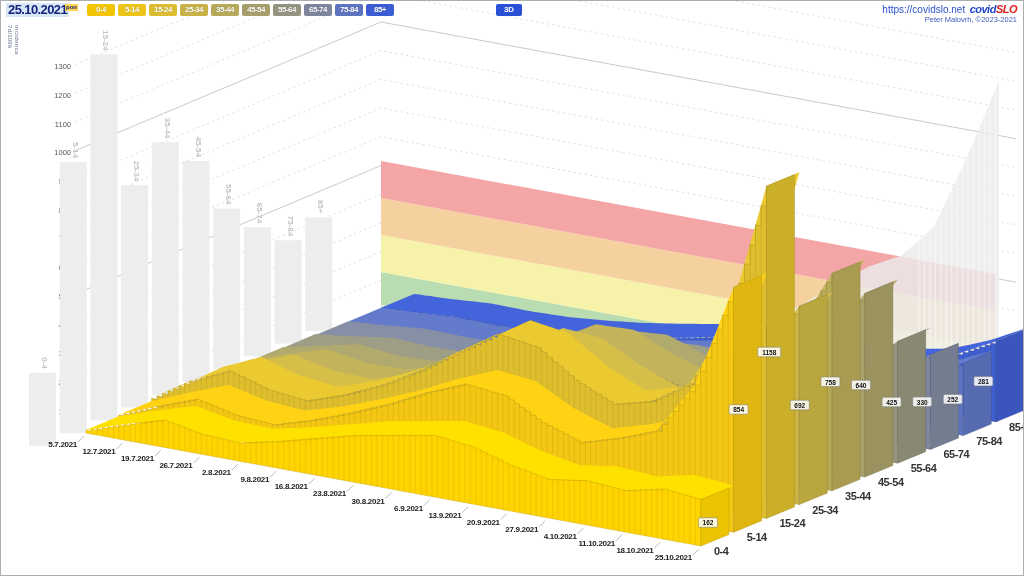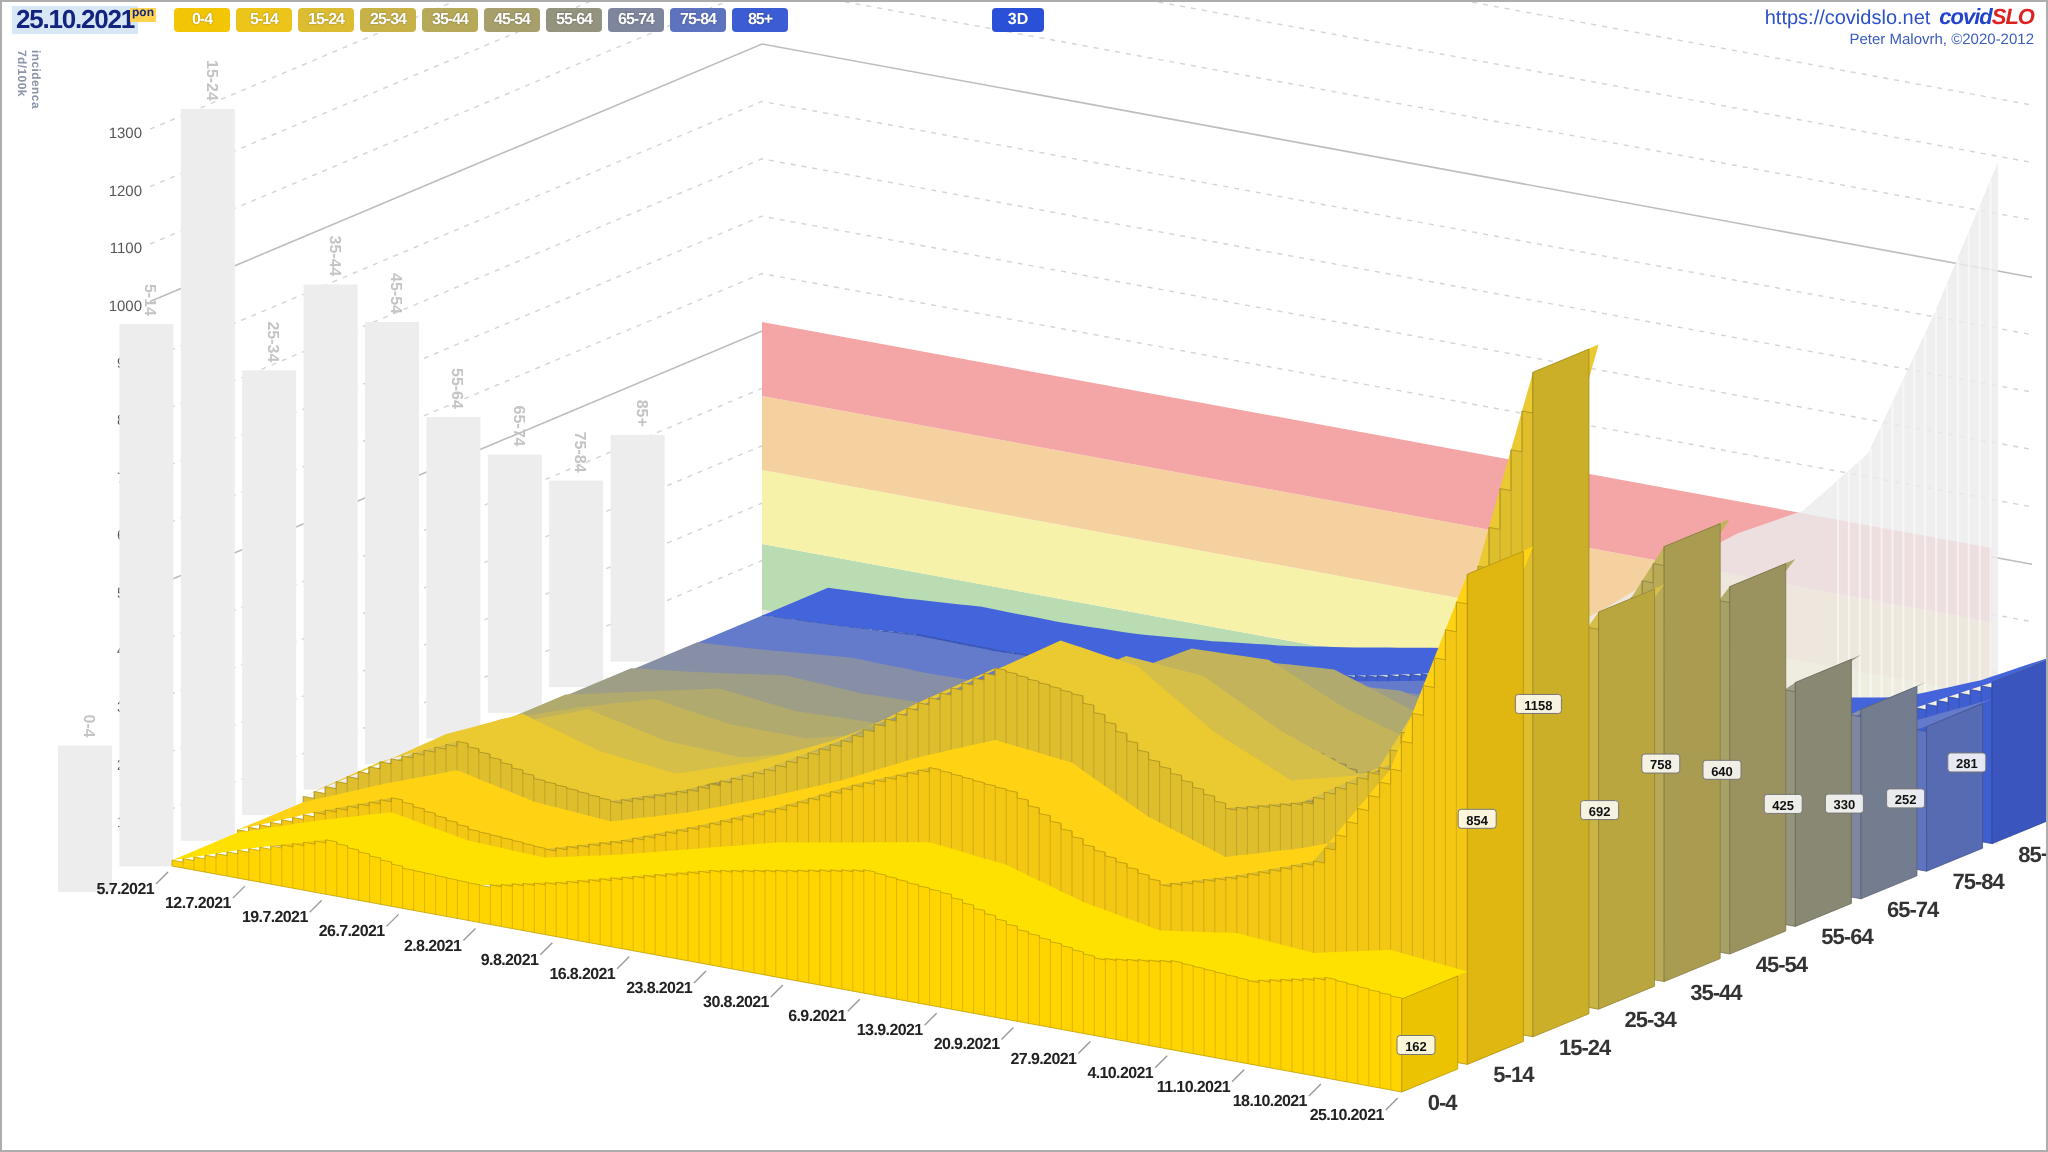--- a/index.html
+++ b/index.html
@@ -245,19 +245,19 @@
         <div class="age-btn" style="background: rgb(125, 134, 157);">65-74</div>
         <div class="age-btn" style="background: rgb(93, 115, 192);">75-84</div>
         <div class="age-btn" style="background: rgb(60, 92, 211);">85+</div>
       </div>
     <div id="mode-btn">3D</div>
     <div id="top-right">
       <div>
         <a id="site-url" href="#">https://covidslo.net</a>
         <span id="logo"><span class="c1">covid</span><span class="c2">SLO</span></span>
       </div>
-      <div id="credit">Peter Malovrh, ©2020-2012</div>
+      <div id="credit">Peter Malovrh, ©2023-2021</div>
     </div>
   </div>
 
   <span class="ycap" style="left:12px;top:24px;">7d/100k</span>
   <span class="ycap" style="left:19px;top:24px;">incidenca</span>
 </div>
 
 </body></html>

